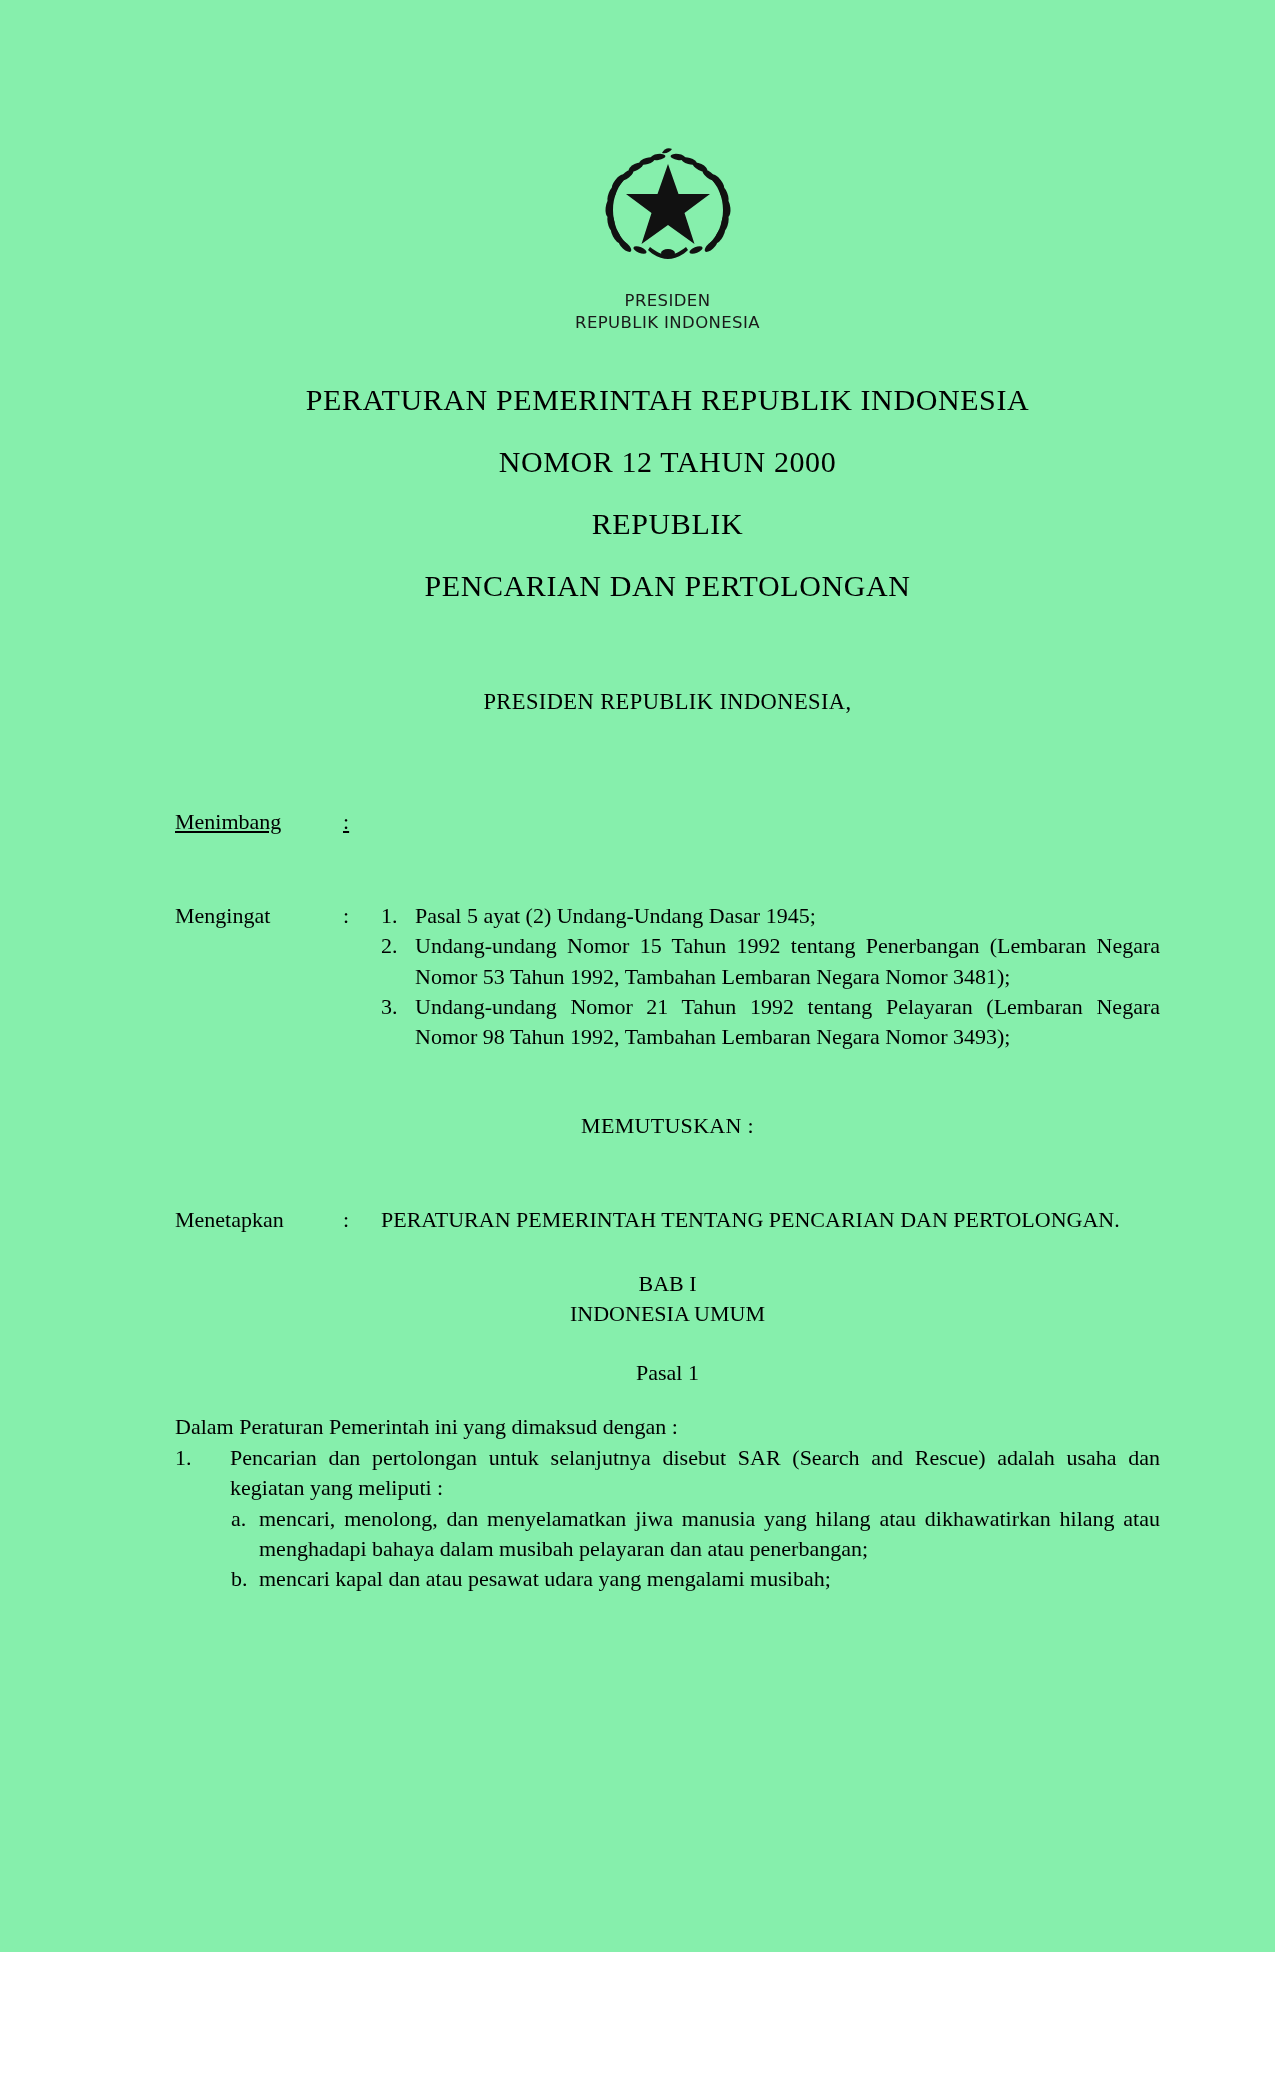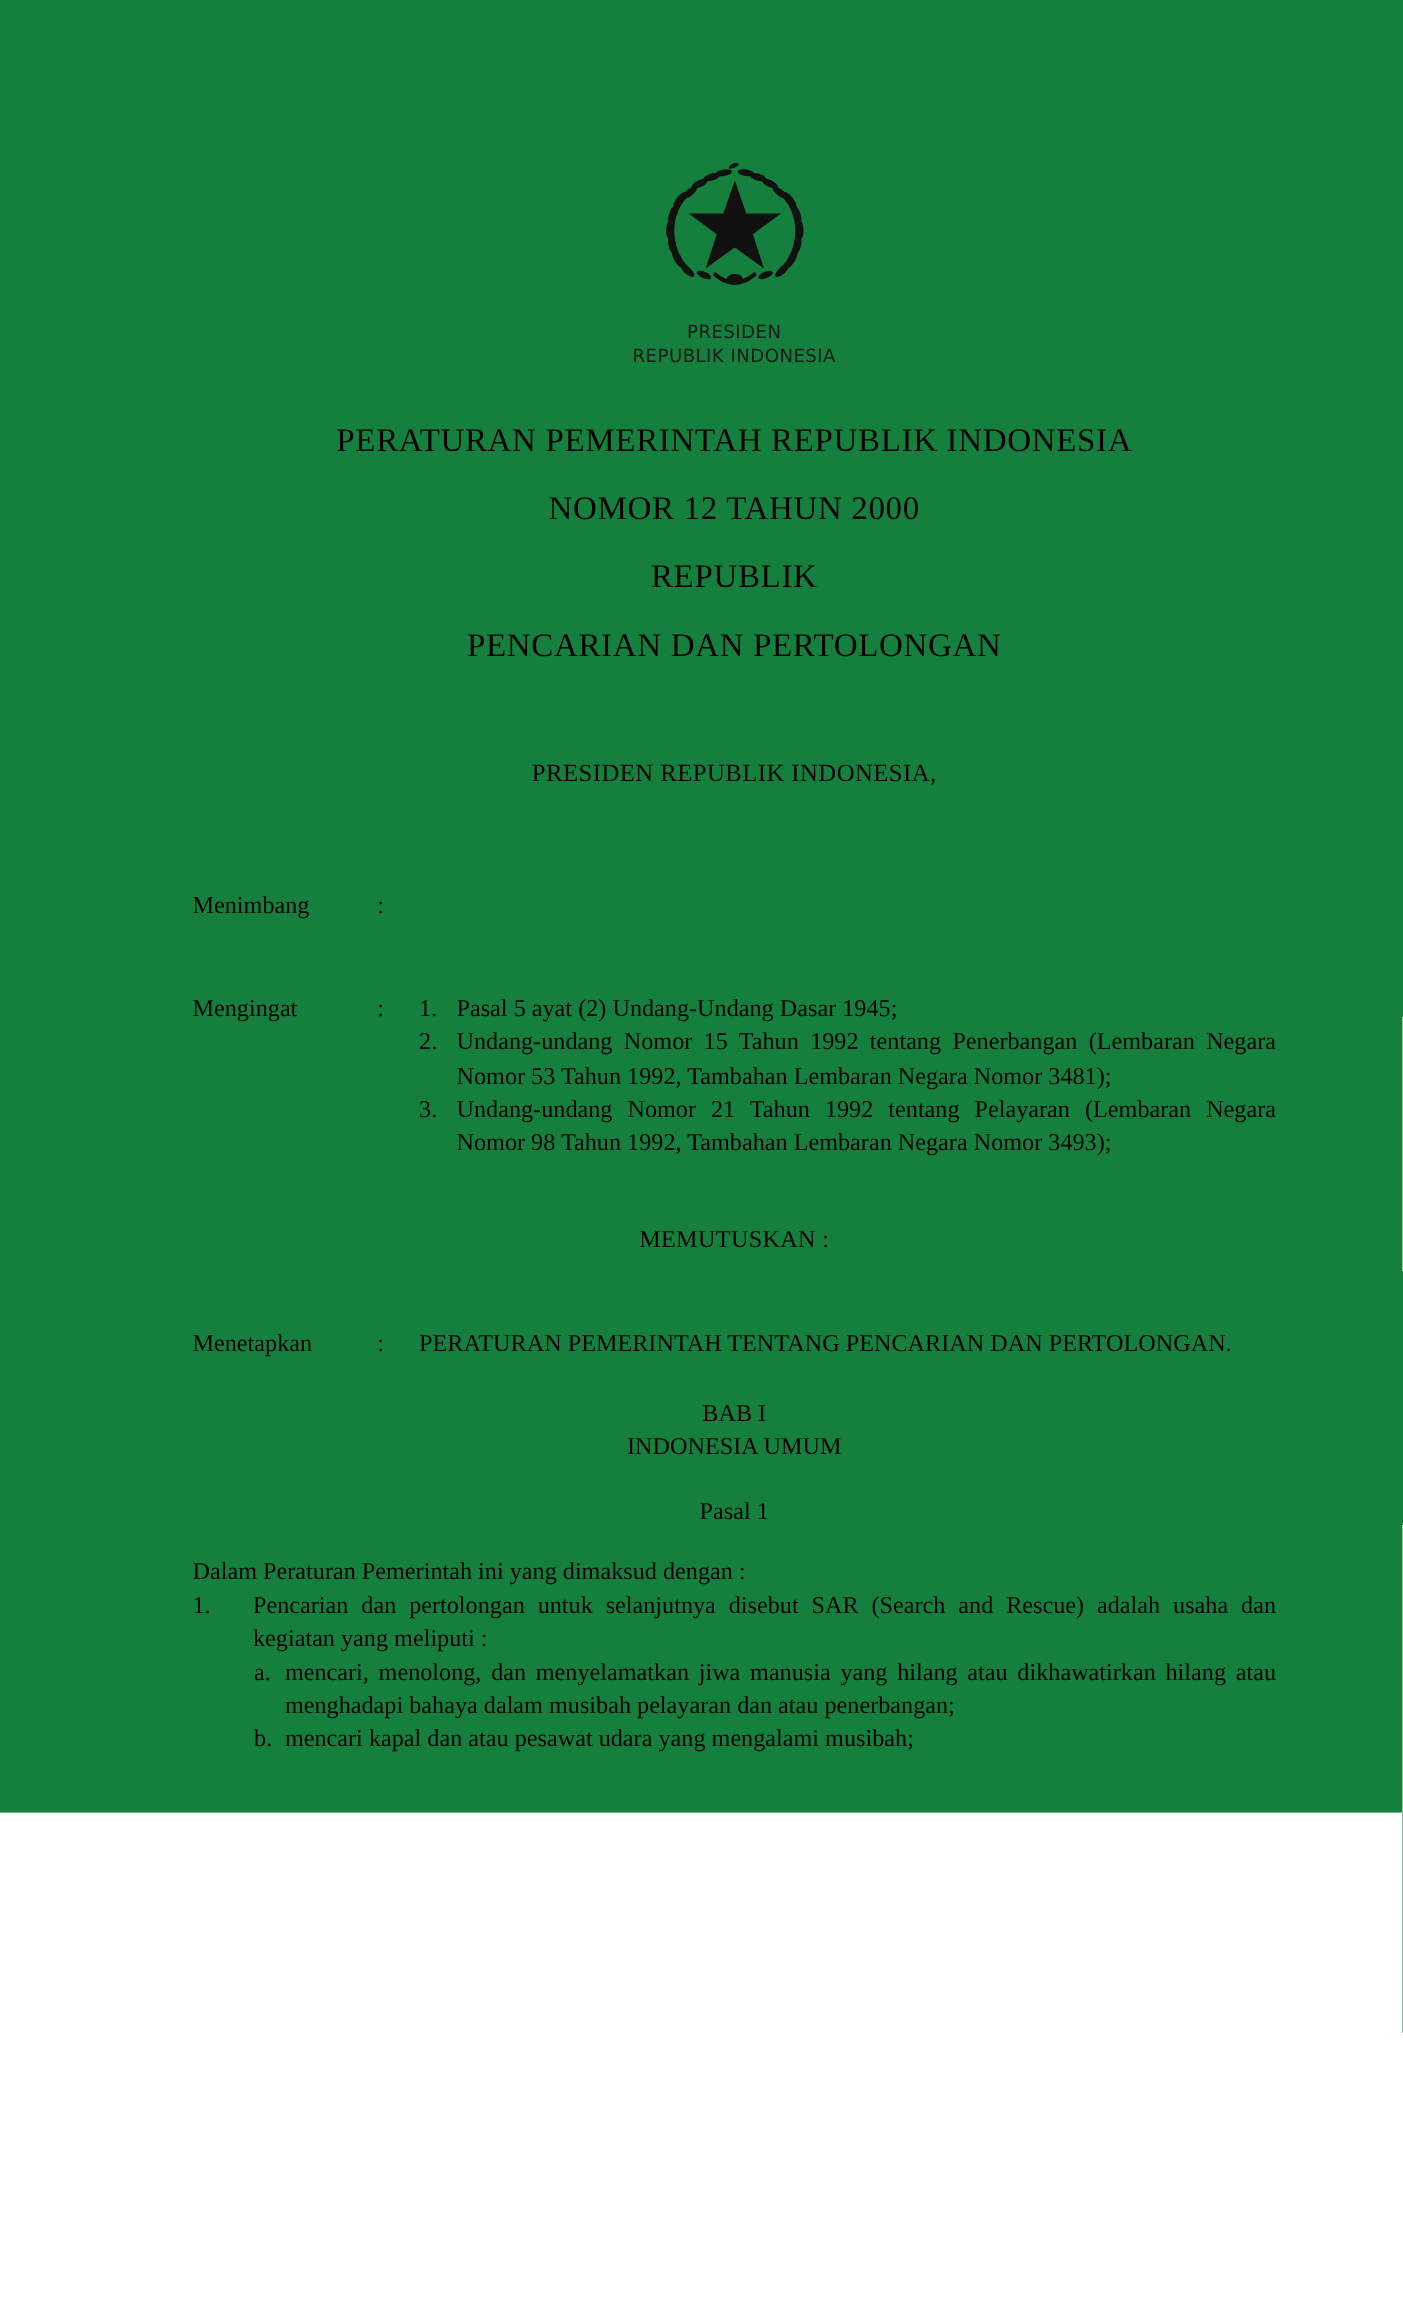--- a/index.html
+++ b/index.html
@@ -3,22 +3,22 @@
 <meta charset="utf-8">
 <style>
   html, body {
     margin: 0;
     padding: 0;
     background: #ffffff;
   }
   .page {
     position: relative;
     width: 1275px;
-    height: 1648px;
-    background: #15803d;
+    height: 1952px;
+    background: #86efac;
     margin: 0 auto;
     font-family: "Liberation Serif", serif;
     color: #000000;
     overflow: hidden;
   }
   .content {
     position: absolute;
     left: 175px;
     top: 120px;
     width: 985px;
@@ -78,21 +78,21 @@
     width: 38px;
     flex: 0 0 38px;
   }
   .clause-body {
     flex: 1 1 auto;
     text-align: justify;
     text-justify: inter-word;
   }
   .clause-body p { margin: 0; }
 
-  .menimbang { margin-top: 92px; }
+  .menimbang { margin-top: 92px; text-decoration: underline; }
   .mengingat { margin-top: 64px; }
   .menetapkan { margin-top: 66px; }
 
   ol.numlist {
     margin: 0;
     padding: 0;
     list-style: none;
   }
   ol.numlist > li {
     display: flex;

